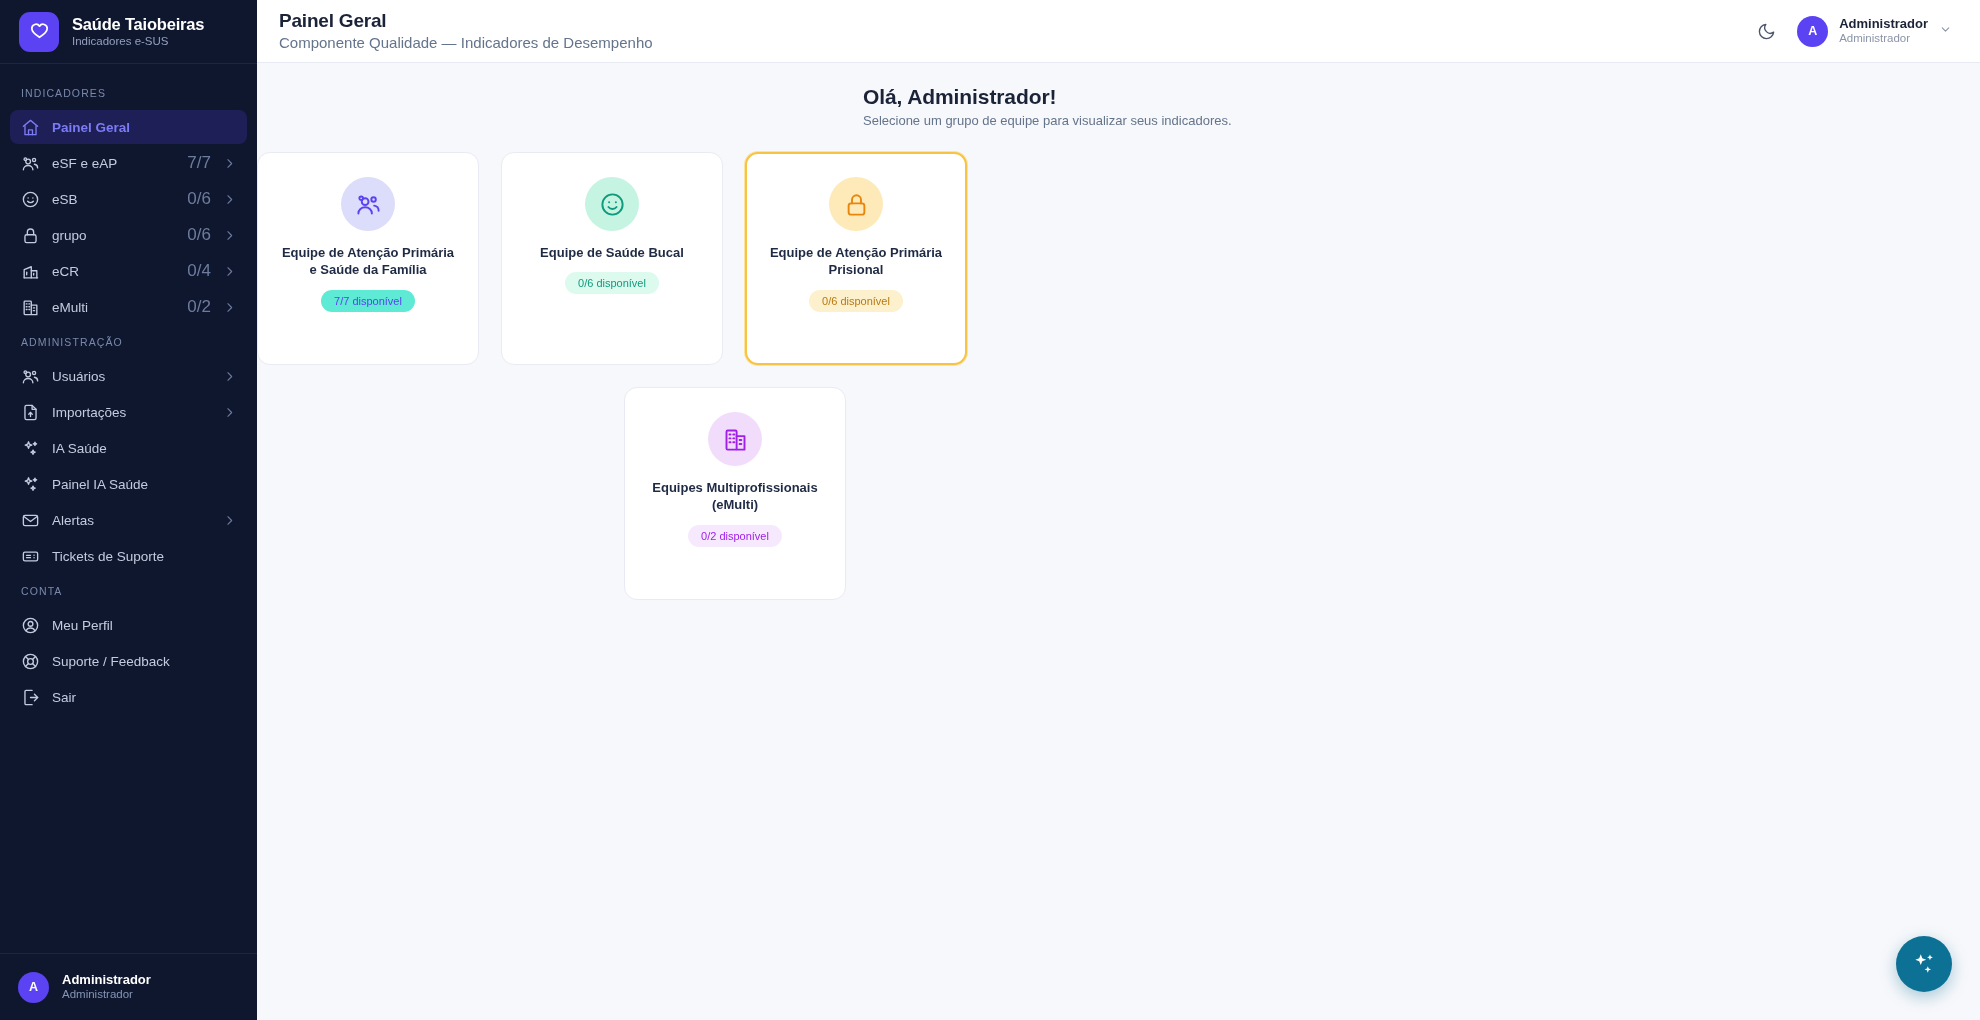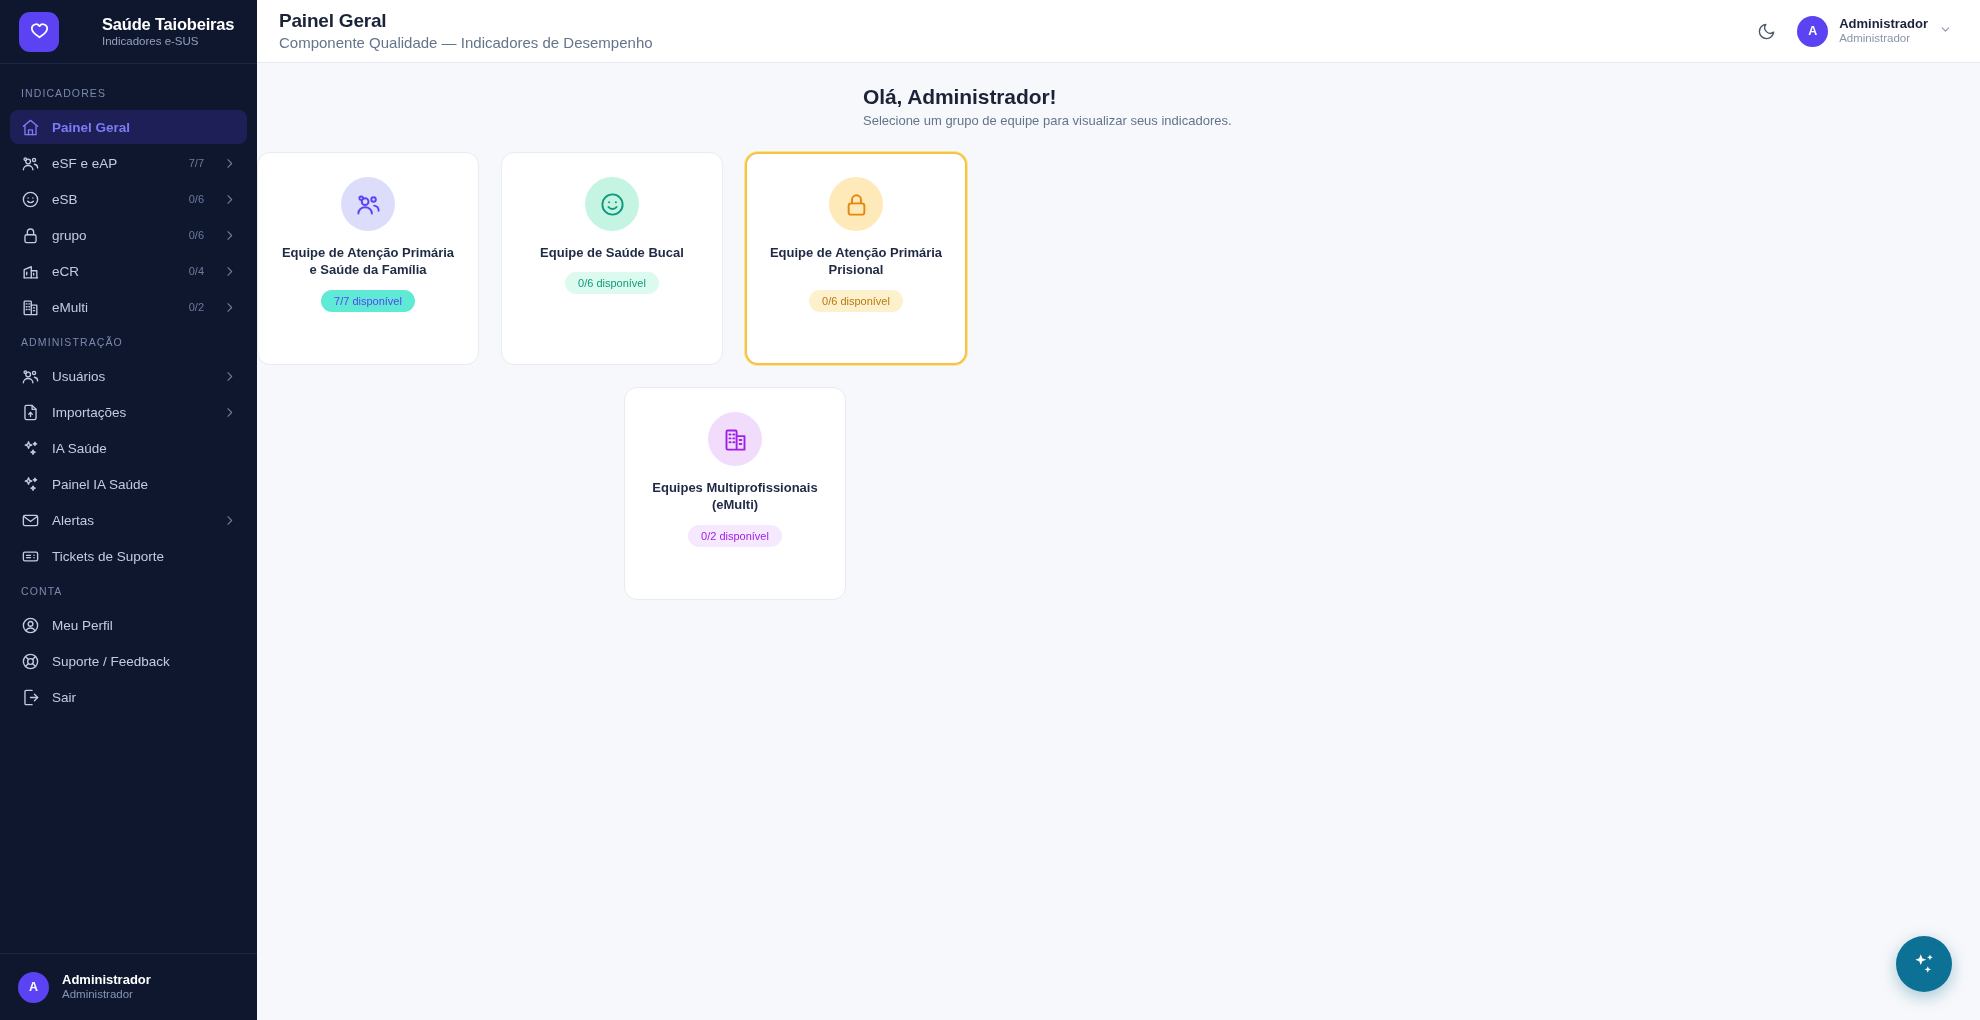--- a/index.html
+++ b/index.html
@@ -21,39 +21,39 @@
   .sb-brand {
     display: flex; align-items: center; gap: 13px;
     padding: 16px 18px 16px 19px;
     height: 63px;
   }
   .sb-logo {
     width: 40px; height: 40px; min-width: 40px; border-radius: 11px;
     background: #5b42f3;
     display: flex; align-items: center; justify-content: center;
   }
-  .sb-brand-txt { display: flex; flex-direction: column; gap: 1px; overflow: hidden; margin-left: 30px; }
+  .sb-brand-txt { display: flex; flex-direction: column; gap: 1px; overflow: hidden; }
   .sb-title { font-size: 16.5px; font-weight: bold; color: #ffffff; line-height: 1.15; letter-spacing: -0.2px; }
   .sb-sub { font-size: 11.5px; color: #93a0bd; line-height: 1.15; }
   .sb-divider { height: 1px; background: #1c2744; margin: 0; }
 
   .sb-scroll { flex: 1; overflow: hidden; padding-top: 13px; }
   .sb-section {
     font-size: 10.5px; font-weight: normal; color: #7a89ab;
     letter-spacing: 1.1px; padding: 10px 20px 9px 21px; text-transform: uppercase;
   }
   .sb-item {
     display: flex; align-items: center; gap: 12px;
     margin: 2px 10px; padding: 9px 11px; border-radius: 8px;
     cursor: pointer; height: 34px;
   }
   .sb-item .ico { width: 19px; height: 19px; min-width: 19px; display: flex; align-items: center; justify-content: center; }
   .sb-item .ico svg { display: block; }
   .sb-label { font-size: 13.5px; color: #c3ccdf; flex: 1; white-space: nowrap; }
-  .sb-count { font-size: 11px; color: #6d7c9d; margin-right: 7px; }
+  .sb-count { font-size: 17px; color: #6d7c9d; margin-right: 0; }
   .sb-chev { width: 13px; height: 13px; display: flex; align-items: center; justify-content: center; }
   .sb-item.active { background: #1e1f57; }
   .sb-item.active .sb-label { color: #7b7bf5; font-weight: bold; }
   .sb-item.active .ico svg { stroke: #7b7bf5; }
 
   .sb-foot {
     border-top: 1px solid #1c2744;
     padding: 14px 18px; display: flex; align-items: center; gap: 13px;
     height: 67px;
   }

